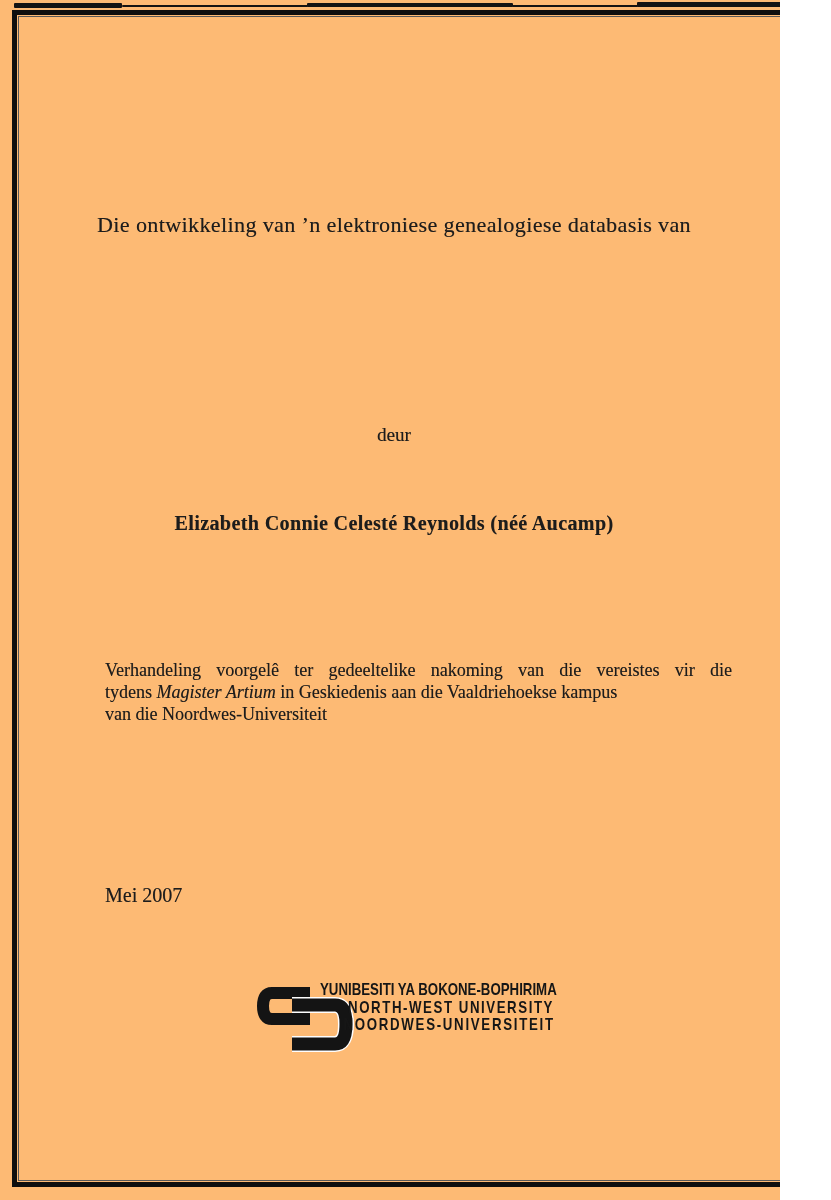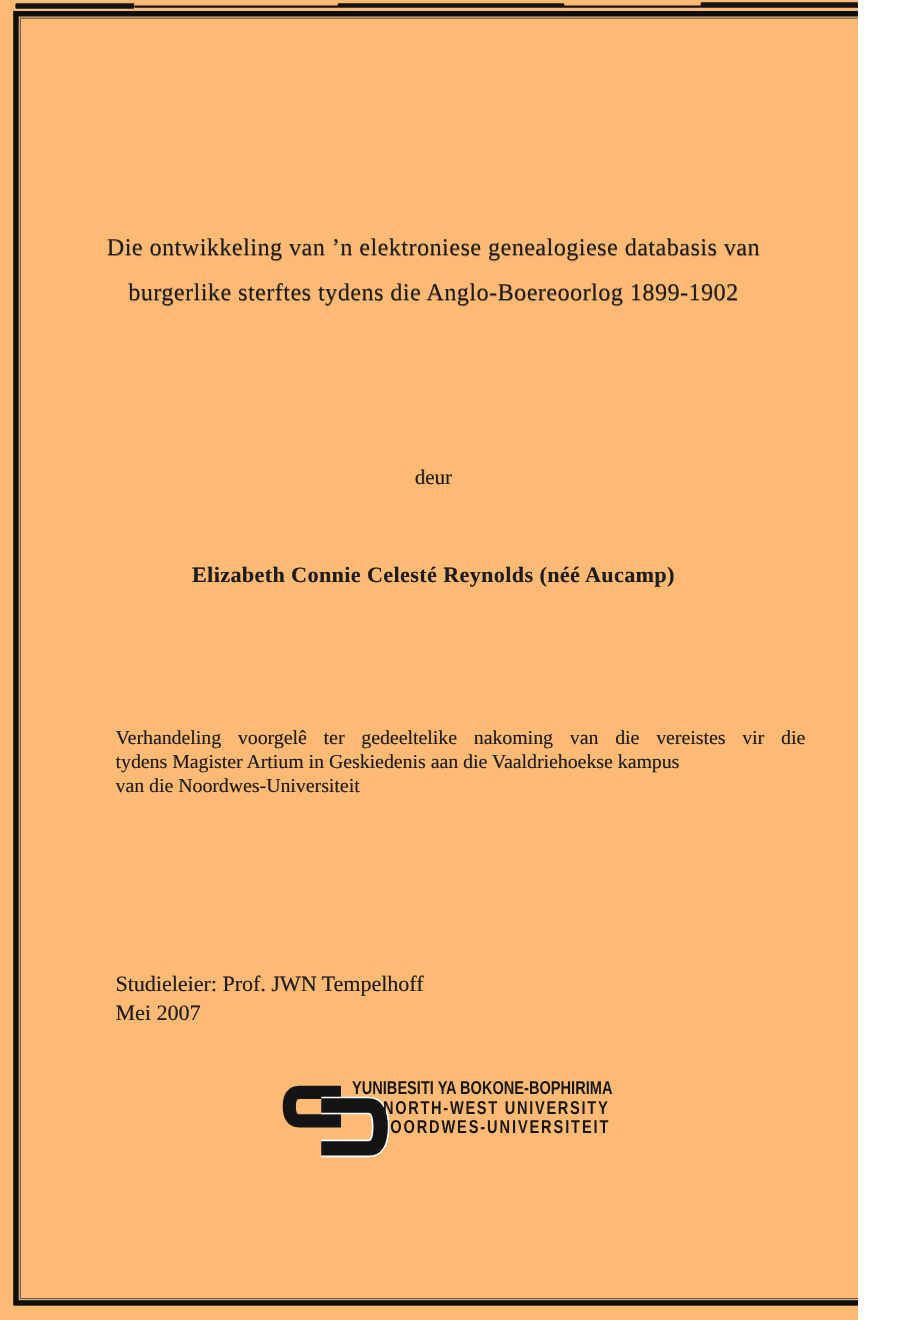--- a/index.html
+++ b/index.html
@@ -61,21 +61,21 @@
     font-weight: bold;
   }
   .statement {
     position: absolute;
     left: 105px; top: 659px;
     width: 627px;
     font-size: 18px;
     line-height: 22px;
   }
   .statement .just { text-align: justify; text-align-last: justify; font-family: Liberation Serif, serif; }
-  .statement .it { }
+  .statement .it { font-style: italic; }
   .credits {
     position: absolute;
     left: 105px; top: 882px;
     font-size: 20px;
     line-height: 26px;
   }
 
   .logo-mark {
     position: absolute;
     left: 255px; top: 974px;
@@ -106,35 +106,33 @@
   <i class="scan-mark s3"></i>
   <i class="scan-mark s4"></i>
   <i class="scan-mark s5"></i>
 
   <div class="frame">
     <div class="frame-inner"></div>
   </div>
 
   <div class="title serif-soft">
     <div>Die ontwikkeling van ’n elektroniese genealogiese databasis van</div>
-    <div>burgerlike sterftes tydens die Anglo-Boereoorlog 1899-1902</div>
   </div>
 
   <div class="byline serif-soft">deur</div>
 
   <div class="author serif-soft">Elizabeth Connie Celesté Reynolds (néé Aucamp)</div>
 
   <div class="statement serif-soft">
     <div class="just">Verhandeling voorgelê ter gedeeltelike nakoming van die vereistes vir die</div>
     <div><span>tydens </span><span class="it">Magister Artium</span><span> in Geskiedenis aan die Vaaldriehoekse kampus</span></div>
     <div>van die Noordwes-Universiteit</div>
   </div>
 
   <div class="credits serif-soft">
-    <div>Studieleier: Prof. JWN Tempelhoff</div>
     <div>Mei 2007</div>
   </div>
 
   <div>
     <svg class="logo-mark" viewBox="0 0 100 80" aria-hidden="true">
       <path d="M55 19 H17 Q8 19 8 32 Q8 45 17 45 H55" fill="none" stroke="#141414" stroke-width="12" stroke-linecap="butt"></path>
       <path d="M37 31 H80 Q91 31 91 50 Q91 70 80 70 H37" fill="none" stroke="#fefefe" stroke-width="16" stroke-linecap="butt"></path>
       <path d="M37 31 H80 Q91 31 91 50 Q91 70 80 70 H37" fill="none" stroke="#141414" stroke-width="13" stroke-linecap="butt"></path>
     </svg>
     <div class="logo-text">

